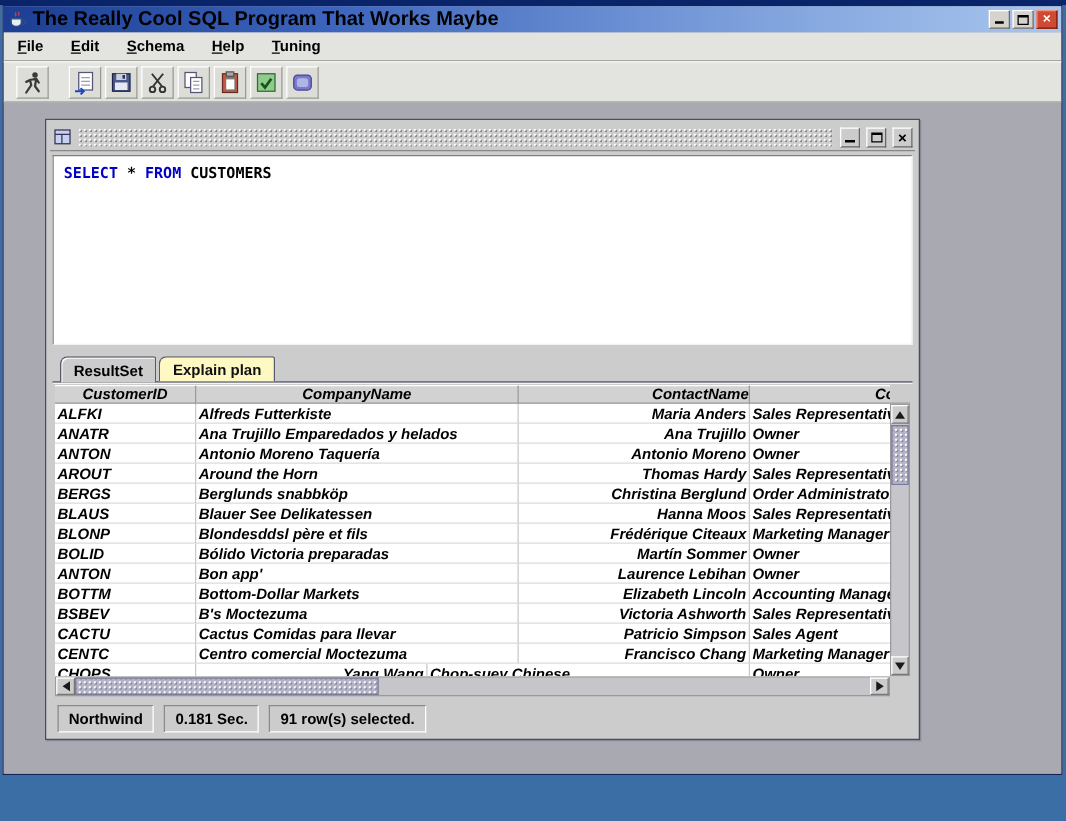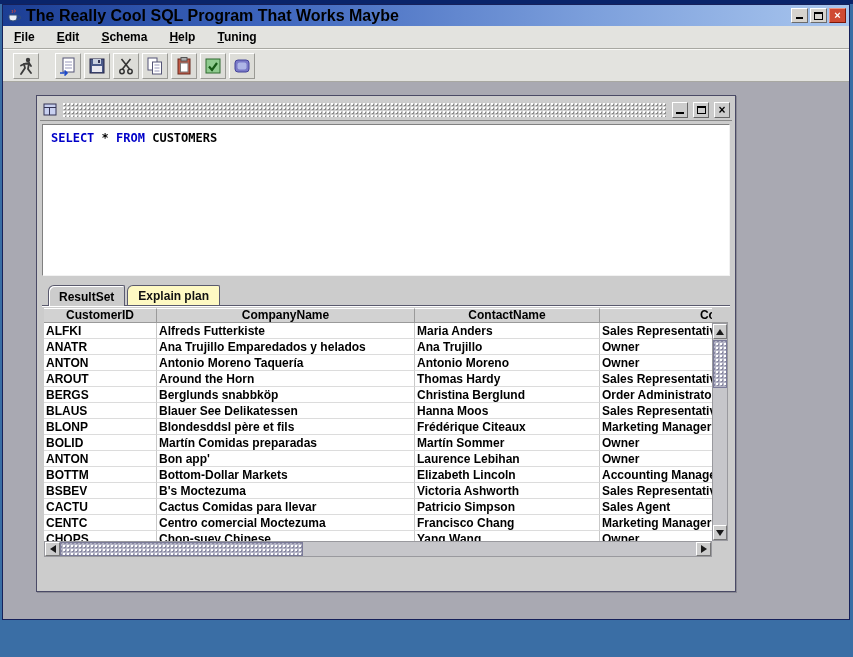--- a/index.html
+++ b/index.html
@@ -109,35 +109,35 @@
   }
   .tab.selected { background:#CCCCCC; box-shadow:inset 1px 1px 0 #FFFFFF; position:relative; top:1px; padding-top:4px; }
   .tab.unselected { background:#fef9c3; color:#111; }
   .tabcontent {
     flex:1; border-top:1px solid #5A5A6E; background:#CCCCCC;
     box-shadow:inset 0 1px 0 #FFFFFF; padding:2px 2px 0 2px;
     display:flex; flex-direction:column;
   }
 
   .table-area { display:flex; }
-  .clip { width:670px; overflow:hidden; position:relative; background:#FFFFFF; }
+  .clip { width:670px; overflow:hidden; position:relative; background:#FFFFFF;font-style:italic; }
   .thead { width:826px; height:15px; display:flex; background:#D2D2D2; }
   .hcell {
     border-right:1px solid #9A9A9A; border-bottom:1px solid #9A9A9A; border-top:1px solid #FFFFFF;
     font-size:12px; line-height:13px; text-align:center; overflow:hidden; white-space:nowrap;
   }
   .tbody-rows { width:826px; height:218px; overflow:hidden; background:#FFFFFF; }
   .trow { display:flex; height:16px; }
   .tcell {
     padding:1px 2px 0 2px; border-right:1px solid #C9C9C9; border-bottom:1px solid #DCDCDC;
     font-size:12px; line-height:14px; white-space:nowrap; overflow:hidden; color:#000;
   }
   .c0 { width:113px; flex:0 0 113px; }
   .c1 { width:258px; flex:0 0 258px; }
-  .c2 { width:185px; flex:0 0 185px; }
+  .c2 { width:185px; flex:0 0 185px;text-align:right; }
   .c3 { width:270px; flex:0 0 270px; }
 
   
   .vcol { width:16px; flex:0 0 16px; display:flex; flex-direction:column; }
   .vcorner { height:15px; background:#CCCCCC; border-bottom:1px solid #9A9A9A; }
   .vsb { flex:1; background:#C6C6CA; border:1px solid #99999E; display:flex; flex-direction:column; }
   .sbtn {
     height:15px; width:14px; background:#CCCCCC;
     border-top:1px solid #FFFFFF; border-left:1px solid #FFFFFF;
     border-right:1px solid #777777; border-bottom:1px solid #777777;
@@ -374,21 +374,21 @@
     <span class="tcell c3">Sales Representative</span>
   </div>
                   <div class="trow">
     <span class="tcell c0">BLONP</span>
     <span class="tcell c1">Blondesddsl père et fils</span>
     <span class="tcell c2">Frédérique Citeaux</span>
     <span class="tcell c3">Marketing Manager</span>
   </div>
                   <div class="trow">
     <span class="tcell c0">BOLID</span>
-    <span class="tcell c1">Martín Comidas preparadas</span>
+    <span class="tcell c1">Bólido Victoria preparadas</span>
     <span class="tcell c2">Martín Sommer</span>
     <span class="tcell c3">Owner</span>
   </div>
                   <div class="trow">
     <span class="tcell c0">ANTON</span>
     <span class="tcell c1">Bon app'</span>
     <span class="tcell c2">Laurence Lebihan</span>
     <span class="tcell c3">Owner</span>
   </div>
                   <div class="trow">
@@ -410,22 +410,22 @@
     <span class="tcell c3">Sales Agent</span>
   </div>
                   <div class="trow">
     <span class="tcell c0">CENTC</span>
     <span class="tcell c1">Centro comercial Moctezuma</span>
     <span class="tcell c2">Francisco Chang</span>
     <span class="tcell c3">Marketing Manager</span>
   </div>
                   <div class="trow">
     <span class="tcell c0">CHOPS</span>
+    <span class="tcell c2">Yang Wang</span>
     <span class="tcell c1">Chop-suey Chinese</span>
-    <span class="tcell c2">Yang Wang</span>
     <span class="tcell c3">Owner</span>
   </div>
                 </div>
             </div>
             <div class="vcol">
               <span class="vcorner"></span>
               <div class="vsb">
                 <span class="sbtn">
                     <span class="tri-up"></span>
                   </span>
@@ -450,16 +450,21 @@
               <span class="hbtn">
                   <span class="tri-right"></span>
                 </span>
             </div>
             <span class="hcorner"></span>
           </div>
 
         </div>
       </div>
 
+      <div class="statusrow">
+        <span class="sfield">Northwind</span>
+        <span class="sfield">0.181 Sec.</span>
+        <span class="sfield">91 row(s) selected.</span>
+      </div>
 
     </div>
   </div>
 </div>
 
 </body></html>

